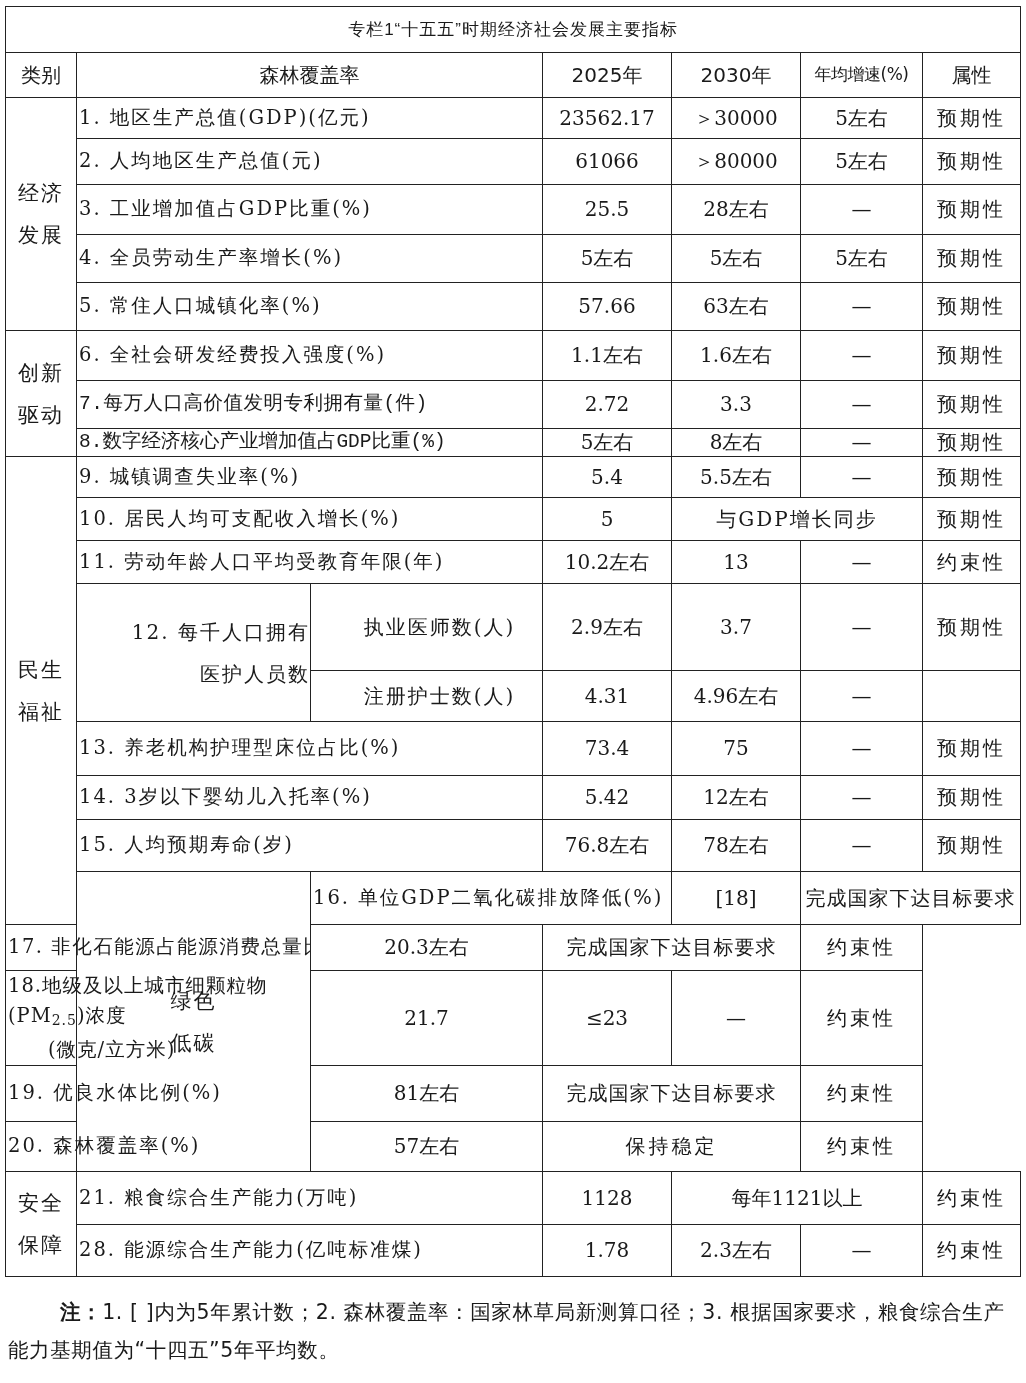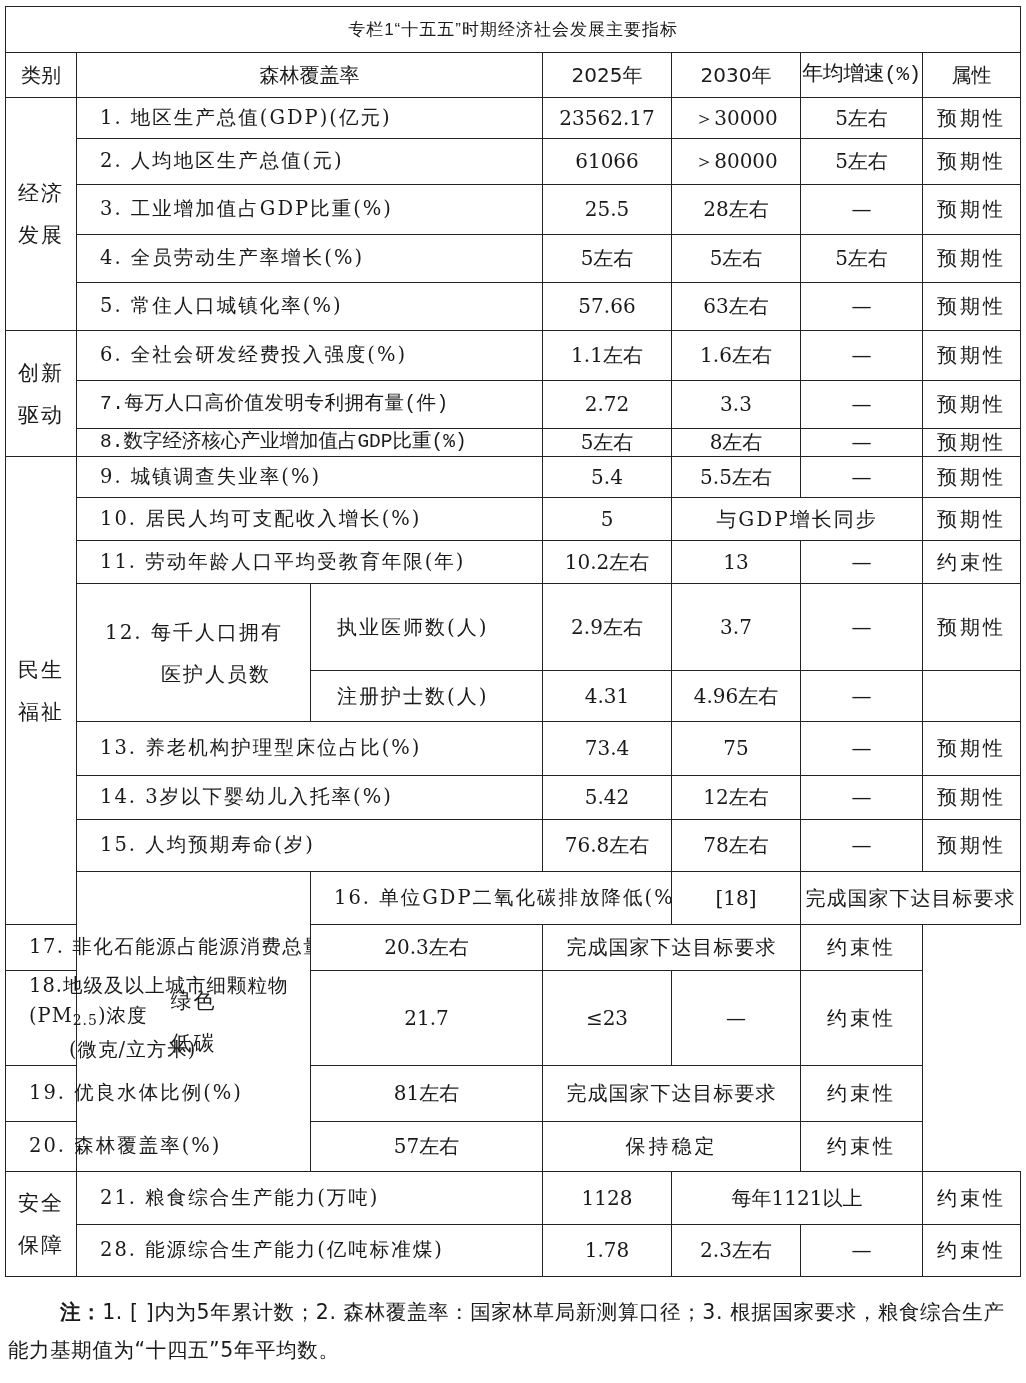--- a/index.html
+++ b/index.html
@@ -4,29 +4,29 @@
 <style>
   html, body { margin:0; padding:0; background:#ffffff; }
   body { width:1026px; height:1383px; position:relative; overflow:hidden;
          font-family:"DejaVu Serif","Liberation Serif",serif; color:#1a1a1a; }
   #doc { position:absolute; left:5px; top:6px; width:1015px; }
   table { border-collapse:collapse; width:1015px; table-layout:fixed; }
   td, th { border:1.6px solid #222; padding:0; text-align:center; vertical-align:middle;
            font-weight:normal; font-size:20px; line-height:1.25; white-space:nowrap; overflow:hidden; }
   .title-cell { height:45px; font-size:17px; font-family:Liberation Sans, sans-serif; letter-spacing:1px; }
   .hdr th { height:44px; font-size:20px; font-family:"DejaVu Sans","Liberation Sans",sans-serif; }
-  .hdr th.narrow { font-size:21px; letter-spacing:-0.5px;font-family:Liberation Mono, monospace; }
+  .hdr th.narrow { font-size:17px; letter-spacing:-0.5px; }
   .cat { font-family:Liberation Serif, serif; font-size:21px; line-height:42px; white-space:normal; letter-spacing:2px; }
-  .name { text-align:left; padding-left:23px; letter-spacing:2px; font-size:19.5px;margin-left:16px; }
+  .name { text-align:left; padding-left:2px; letter-spacing:2px; font-size:19.5px;margin-left:16px; }
   .name.tight { letter-spacing:0.5px;font-family:Liberation Mono, monospace; }
   .name.wrap { white-space:normal; line-height:30px; }
-  .sub { text-align:left; padding-left:26px; letter-spacing:2px;margin-left:31px; }
+  .sub { text-align:center; padding-left:26px; letter-spacing:2px;margin-left:31px; }
   .val { font-size:20px; }
   .attr { letter-spacing:3px;margin-top:9px; }
-  .sub12 { text-align:center; padding-left:1px; letter-spacing:2px; white-space:normal; line-height:42px; }
+  .sub12 { text-align:right; padding-left:1px; letter-spacing:2px; white-space:normal; line-height:42px; }
   .indent2 { display:inline-block; padding-left:44px; }
   .pmsub { font-size:14px; vertical-align:-3px; }
   #note { position:absolute; left:8px; top:1293px; width:1010px; font-size:20.5px; line-height:38px;
           font-family:"DejaVu Sans","Liberation Sans",sans-serif; letter-spacing:0.6px; text-indent:52px; }
   #note b { font-weight:bold; }
 </style>
 </head>
 <body>
 
 <div id="doc">

